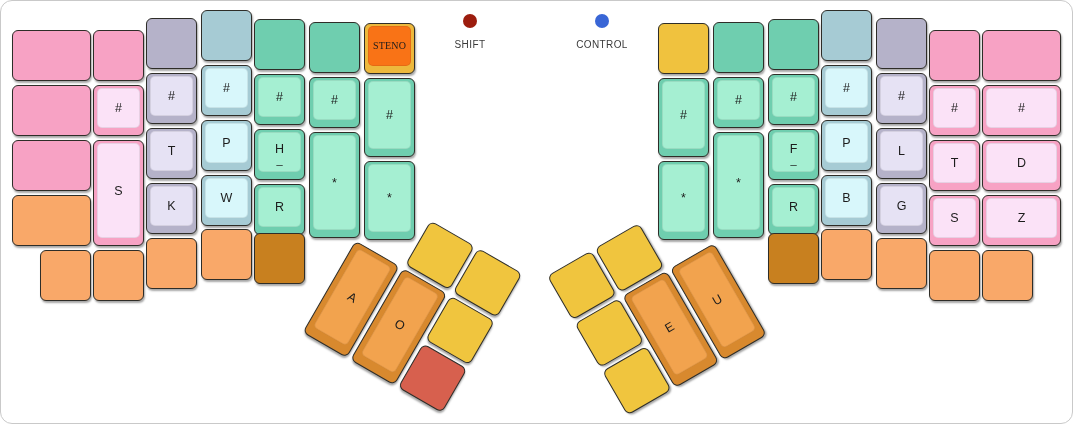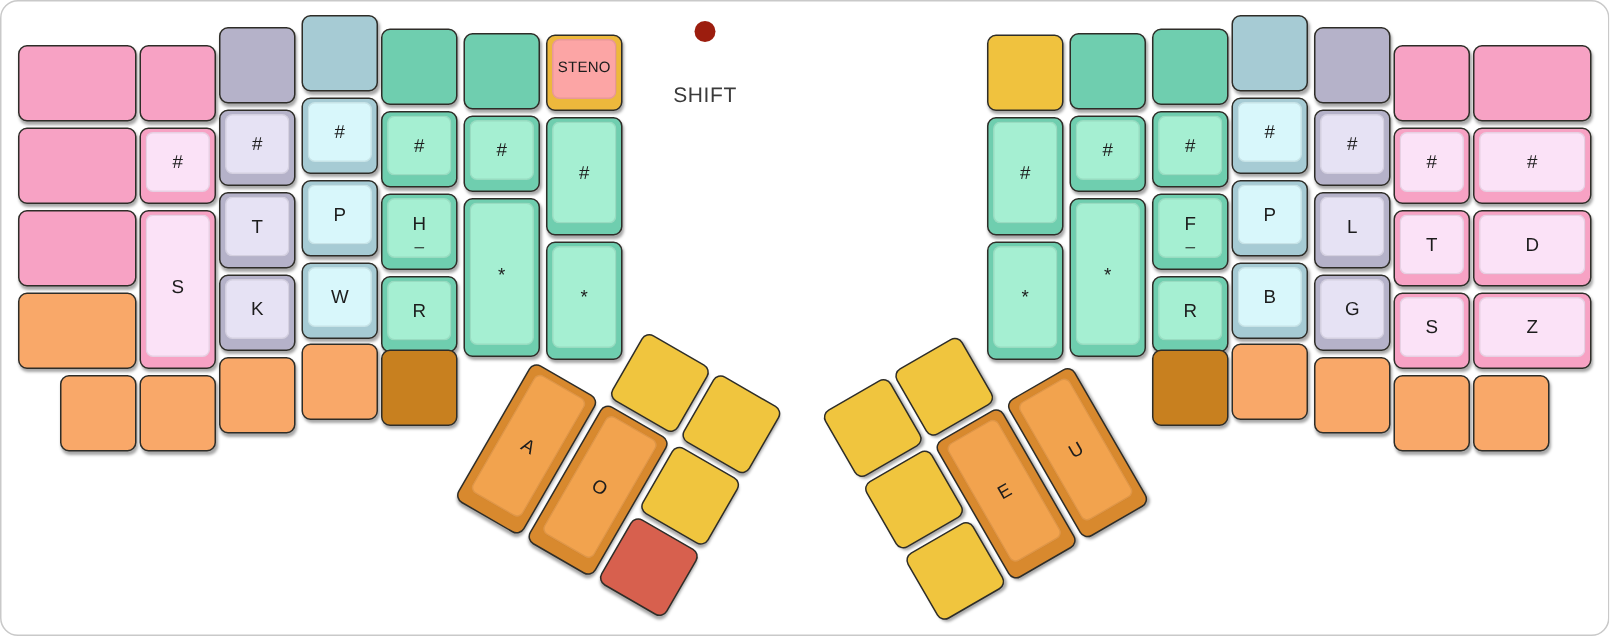--- a/index.html
+++ b/index.html
@@ -3,21 +3,21 @@
 <meta charset="utf-8">
 <style>
   html,body{margin:0;padding:0;background:#fff;}
   #canvas{position:relative;width:1073px;height:424px;background:#ffffff;overflow:hidden;
           font-family:"Liberation Sans", sans-serif;}
   .card-border{position:absolute;inset:0;border:1px solid #c9c9c9;border-radius:12px;
                box-sizing:border-box;pointer-events:none;}
   
   .indicator{position:absolute;top:14px;width:80px;text-align:center;}
   .dot{display:inline-block;width:14px;height:14px;border-radius:50%;}
-  .ind-label{display:block;margin-top:22px;font-size:14px;letter-spacing:.4px;color:#3a3a3a;}
+  .ind-label{display:block;margin-top:7px;font-size:10px;letter-spacing:.4px;color:#3a3a3a;}
   
   .board{position:absolute;left:0;top:0;width:100%;height:100%;}
   .thumb{position:absolute;width:165px;height:165px;transform-origin:0 0;}
   
   .key{position:absolute;box-sizing:border-box;border:1.5px solid #2e2d28;border-radius:6px;
        box-shadow:1px 2px 2px rgba(0,0,0,.35);}
   .key-top{position:absolute;left:3px;right:3px;top:2px;bottom:7px;border-radius:5px;
            border:1px solid rgba(0,0,0,.08);display:flex;flex-direction:column;
            align-items:center;justify-content:center;}
   .thumb .key-top{left:5px;right:5px;top:4px;bottom:9px;}
@@ -28,20 +28,24 @@
 </head>
 <body>
 
 <div id="canvas">
   <div class="card-border"></div>
 
   <div class="indicator" style="left: 430px;">
     <span class="dot" style="background: rgb(156, 29, 14);"></span>
     <span class="ind-label">SHIFT</span>
   </div>
+  <div class="indicator" style="left: 562px;">
+    <span class="dot" style="background: rgb(57, 102, 214);"></span>
+    <span class="ind-label">CONTROL</span>
+  </div>
 
   <div class="board" id="board-left">
       <div class="key" style="left: 12px; top: 30px; width: 79px; height: 51px; background: rgb(247, 162, 196);"></div>
       <div class="key" style="left: 12px; top: 85px; width: 79px; height: 51px; background: rgb(247, 162, 196);"></div>
       <div class="key" style="left: 12px; top: 140px; width: 79px; height: 51px; background: rgb(247, 162, 196);"></div>
       <div class="key" style="left: 12px; top: 195px; width: 79px; height: 51px; background: rgb(249, 168, 105);"></div>
       <div class="key" style="left: 93px; top: 30px; width: 51px; height: 51px; background: rgb(247, 162, 196);"></div>
       <div class="key" style="left: 93px; top: 85px; width: 51px; height: 51px; background: rgb(247, 162, 196);">
         <div class="key-top" style="background: rgb(251, 226, 247);">
           <span class="key-label">#</span>
@@ -106,21 +110,21 @@
         <div class="key-top" style="background: rgb(165, 239, 210);">
           <span class="key-label">#</span>
         </div>
       </div>
       <div class="key" style="left: 309px; top: 132px; width: 51px; height: 106px; background: rgb(111, 206, 175);">
         <div class="key-top" style="background: rgb(165, 239, 210);">
           <span class="key-label">*</span>
         </div>
       </div>
       <div class="key steno" style="left: 364px; top: 23px; width: 51px; height: 51px; background: rgb(237, 184, 60);">
-        <div class="key-top" style="background: #fca5a5;">
+        <div class="key-top" style="background: #f97316; font-family: Liberation Serif, serif;">
           <span class="key-label">STENO</span>
         </div>
       </div>
       <div class="key" style="left: 364px; top: 78px; width: 51px; height: 79px; background: rgb(111, 206, 175);">
         <div class="key-top" style="background: rgb(165, 239, 210);">
           <span class="key-label">#</span>
         </div>
       </div>
       <div class="key" style="left: 364px; top: 161px; width: 51px; height: 79px; background: rgb(111, 206, 175);">
         <div class="key-top" style="background: rgb(165, 239, 210);">

